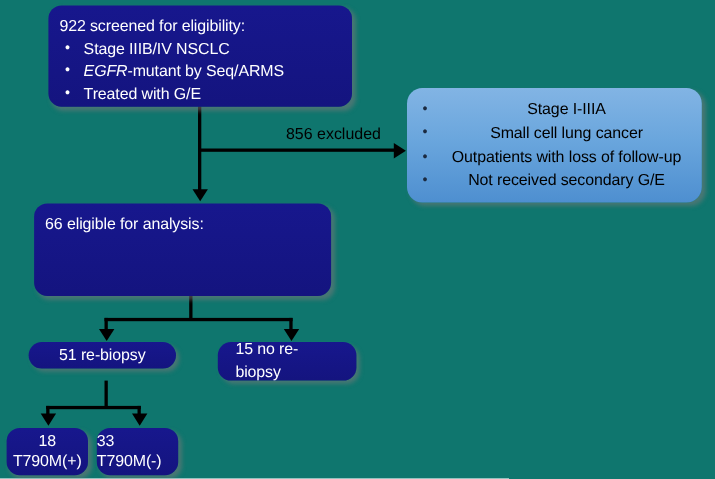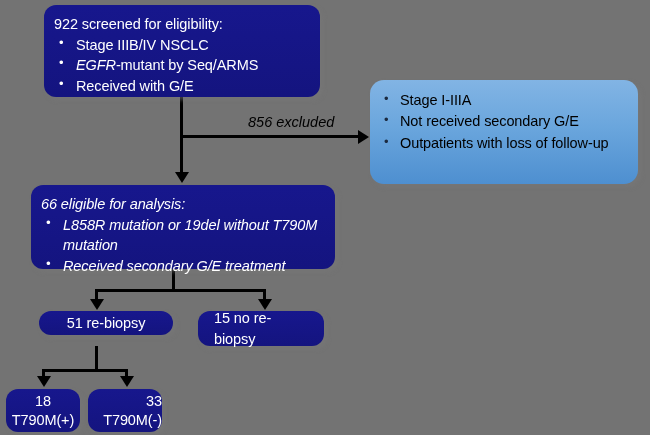--- a/index.html
+++ b/index.html
@@ -7,21 +7,21 @@
     padding: 0;
     background: #ffffff;
   }
   body {
     font-family: "Liberation Sans", sans-serif;
   }
   #flowchart {
     position: relative;
     width: 650px;
     height: 435px;
-    background: #737373;
+    background: #0f766e;
     overflow: hidden;
   }
 
   .node {
     position: absolute;
     box-sizing: border-box;
     border-radius: 12px;
     color: #ffffff;
     font-size: 14.5px;
     line-height: 1.42;
@@ -30,20 +30,21 @@
     z-index: 3;
   }
   .node.navy {
     background: #151589;
     background: linear-gradient(180deg, #17178d 0%, #14147f 100%);
   }
   .node.lightblue {
     background: linear-gradient(180deg, #82b4e4 0%, #6aa6dd 45%, #4e8fd0 100%);
     color: #000000;
     border-radius: 14px;
+    text-align: center;
   }
 
   .node .title {
     display: block;
     white-space: nowrap;
   }
   .node ul {
     margin: 0;
     padding: 0;
     list-style: none;
@@ -76,44 +77,43 @@
     left: 44px; top: 5px; width: 276px; height: 92px;
     padding: 9px 10px 0 10px;
   }
   #box-excluded {
     left: 370px; top: 80px; width: 268px; height: 104px;
     padding: 10px 8px 0 8px;
     font-size: 14.5px;
     line-height: 1.47;
   }
   #box-eligible {
-    left: 31px; top: 185px; width: 304px; height: 84px;
+    left: 31px; top: 185px; width: 270px; height: 84px;
     padding: 9px 10px 0 10px;
-    font-style: italic;
   }
   #box-rebiopsy {
-    left: 39px; top: 311px; width: 134px; height: 19px;
+    left: 26px; top: 311px; width: 134px; height: 19px;
     padding: 12px;
     display: flex; align-items: center; justify-content: center;
   }
   #box-norebiopsy {
     left: 198px; top: 311px; width: 126px; height: 35px;
     padding: 16px;
     display: flex; align-items: center; justify-content: center;
   }
   #box-t790m-pos {
     left: 6px; top: 389px; width: 74px; height: 43px;
     padding: 0;
     display: flex; flex-direction: column; align-items: center; justify-content: center;
     line-height: 1.25;
   }
   #box-t790m-neg {
     left: 88px; top: 389px; width: 74px; height: 43px;
     padding: 0;
-    display: flex; flex-direction: column; align-items: flex-end; justify-content: center;
+    display: flex; flex-direction: column; align-items: flex-start; justify-content: center;
     line-height: 1.25;
   }
 
   
   .edge {
     position: absolute;
     background: #000000;
     z-index: 1;
   }
   .edge.v { width: 3px; }
@@ -146,38 +146,35 @@
 </head>
 <body>
 
 <div id="flowchart">
 
   <div class="node navy" id="box-screened">
     <span class="title">922 screened for eligibility:</span>
     <ul>
       <li>Stage IIIB/IV NSCLC</li>
       <li><em>EGFR</em>-mutant by Seq/ARMS</li>
-      <li>Received with G/E</li>
+      <li>Treated with G/E</li>
     </ul>
   </div>
 
   <div class="node lightblue" id="box-excluded">
     <ul>
       <li>Stage I-IIIA</li>
+      <li>Small cell lung cancer</li>
+      <li>Outpatients with loss of follow-up</li>
       <li>Not received secondary G/E</li>
-      <li>Outpatients with loss of follow-up</li>
     </ul>
   </div>
 
   <div class="node navy" id="box-eligible">
     <span class="title">66 eligible for analysis:</span>
-    <ul>
-      <li class="wrap">L858R mutation or 19del without T790M mutation</li>
-      <li>Received secondary G/E treatment</li>
-    </ul>
   </div>
 
   <div class="node navy" id="box-rebiopsy">
     <span>51 re-biopsy</span>
   </div>
 
   <div class="node navy" id="box-norebiopsy">
     <span>15 no re-biopsy</span>
   </div>
 
@@ -189,21 +186,21 @@
   <div class="node navy" id="box-t790m-neg">
     <span>33</span>
     <span>T790M(-)</span>
   </div>
 
   <div class="edge v" style="left:180px; top:97px; height:78px;"></div>
   <div class="arrowhead down" style="left:174.5px; top:172px;"></div>
 
   <div class="edge h" style="left:180px; top:135px; width:180px;"></div>
   <div class="arrowhead right" style="left:358px; top:129.5px;"></div>
-  <div class="edge-label" style="left:248px; top:114px;font-style:italic;">856 excluded</div>
+  <div class="edge-label" style="left:260px; top:114px;">856 excluded</div>
 
   <div class="edge v" style="left:172px; top:269px; height:22px;"></div>
   <div class="edge h" style="left:95px; top:289px; width:171px;"></div>
   <div class="edge v" style="left:95px; top:289px; height:12px;"></div>
   <div class="arrowhead down" style="left:89.5px; top:299px;"></div>
   <div class="edge v" style="left:263px; top:289px; height:12px;"></div>
   <div class="arrowhead down" style="left:257.5px; top:299px;"></div>
 
   <div class="edge v" style="left:95px; top:346px; height:25px;"></div>
   <div class="edge h" style="left:42px; top:369px; width:86px;"></div>

